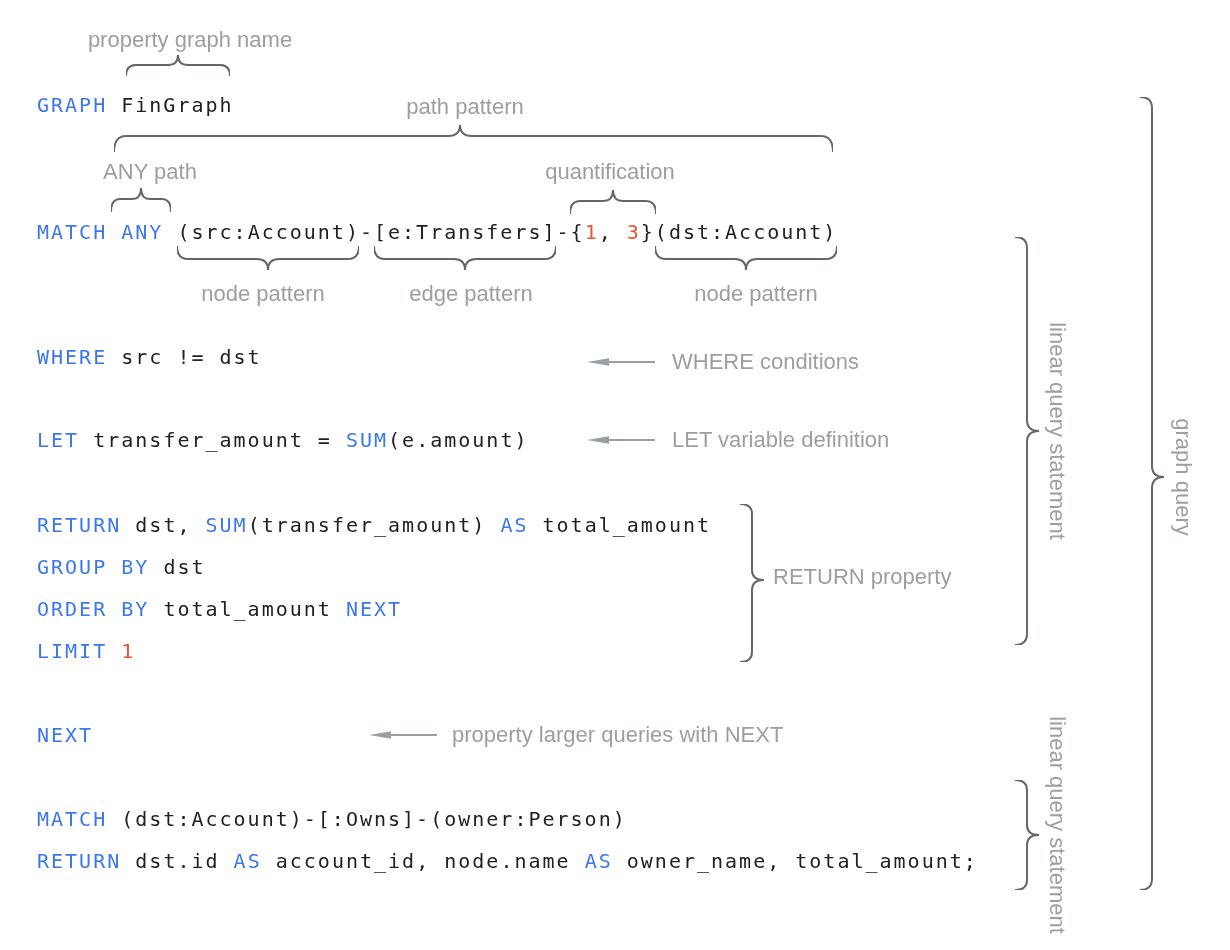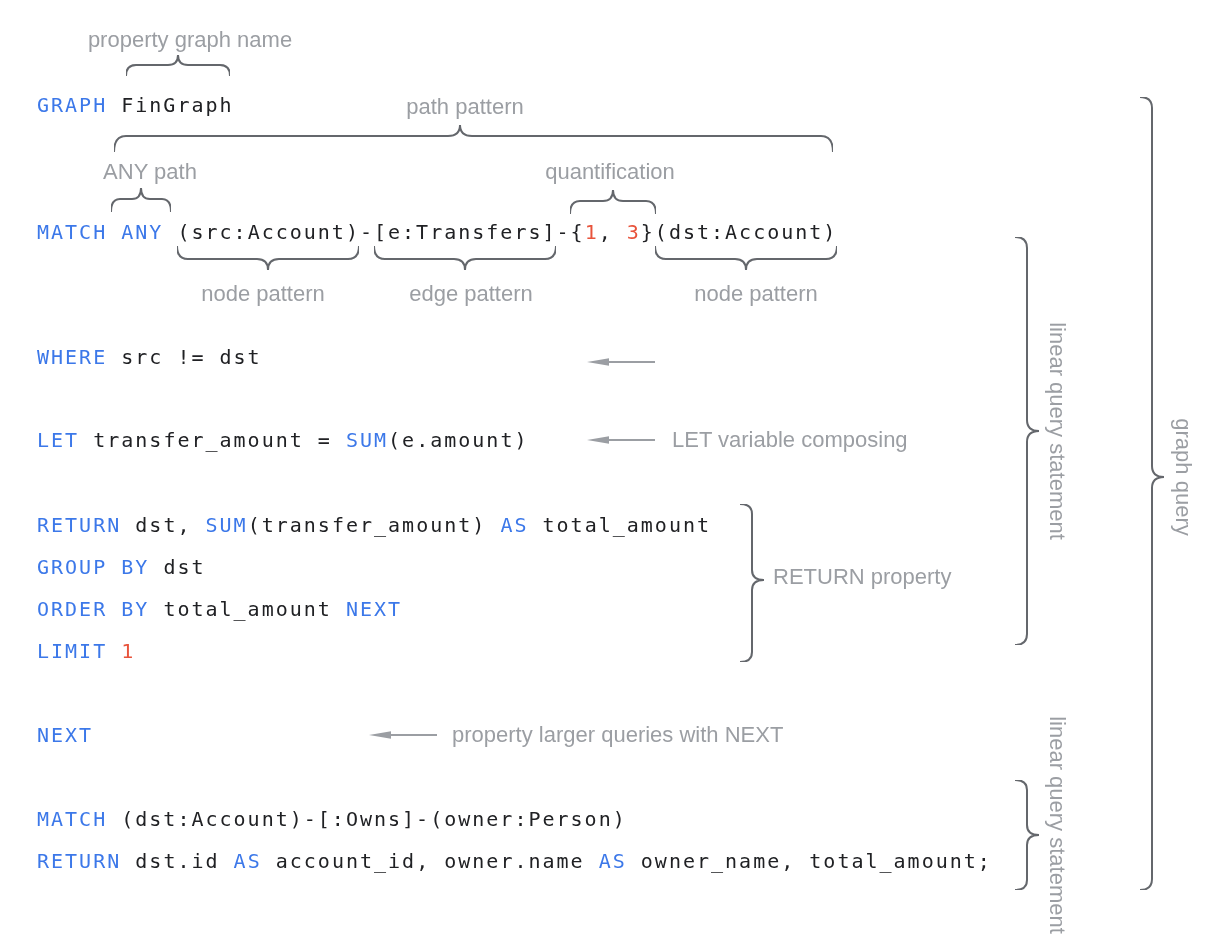--- a/index.html
+++ b/index.html
@@ -55,21 +55,22 @@
 
 <div id="canvas">
 
   <div class="label centered" style="left:190px;top:27px">property graph name</div>
   <div class="label centered" style="left:465px;top:94px">path pattern</div>
   <div class="label centered" style="left:150px;top:159px">ANY path</div>
   <div class="label centered" style="left:610px;top:159px">quantification</div>
   <div class="label centered" style="left:263px;top:281px">node pattern</div>
   <div class="label centered" style="left:471px;top:281px">edge pattern</div>
   <div class="label centered" style="left:756px;top:281px">node pattern</div>
-  <div class="label" style="left:672px;top:427px">LET variable composing</div>
+  <div class="label" style="left:672px;top:349px">WHERE conditions</div>
+  <div class="label" style="left:672px;top:427px">LET variable definition</div>
   <div class="label" style="left:773px;top:564px">RETURN property</div>
   <div class="label" style="left:452px;top:722px">property larger queries with NEXT</div>
   <div class="vlabel" style="left:1057px;top:431px">linear query statement</div>
   <div class="vlabel" style="left:1057px;top:825px">linear query statement</div>
   <div class="vlabel" style="left:1183px;top:477px">graph query</div>
 
   <svg class="brace" style="left:126px;top:55px" width="104" height="21">
       <path d="M0,21 Q0,10 10,10 L42,10 Q52,10 52,0 Q52,10 62,10 L94,10 Q104,10 104,21"></path>
     </svg>
   <svg class="brace" style="left:114px;top:125px" width="719" height="27">
@@ -150,16 +151,16 @@
 
   <div class="code-line" style="top:721px">
     <span class="kw">NEXT</span>
   </div>
 
   <div class="code-line" style="top:805px">
     <span class="kw">MATCH </span><span>(dst:Account)-[:Owns]-(owner:Person)</span>
   </div>
 
   <div class="code-line" style="top:847px">
-    <span class="kw">RETURN </span><span>dst.id </span><span class="kw">AS</span><span> account_id, owner.name </span><span class="kw">AS</span><span> owner_name, total_amount;</span>
+    <span class="kw">RETURN </span><span>dst.id </span><span class="kw">AS</span><span> account_id, node.name </span><span class="kw">AS</span><span> owner_name, total_amount;</span>
   </div>
 
 </div>
 
 </body></html>

